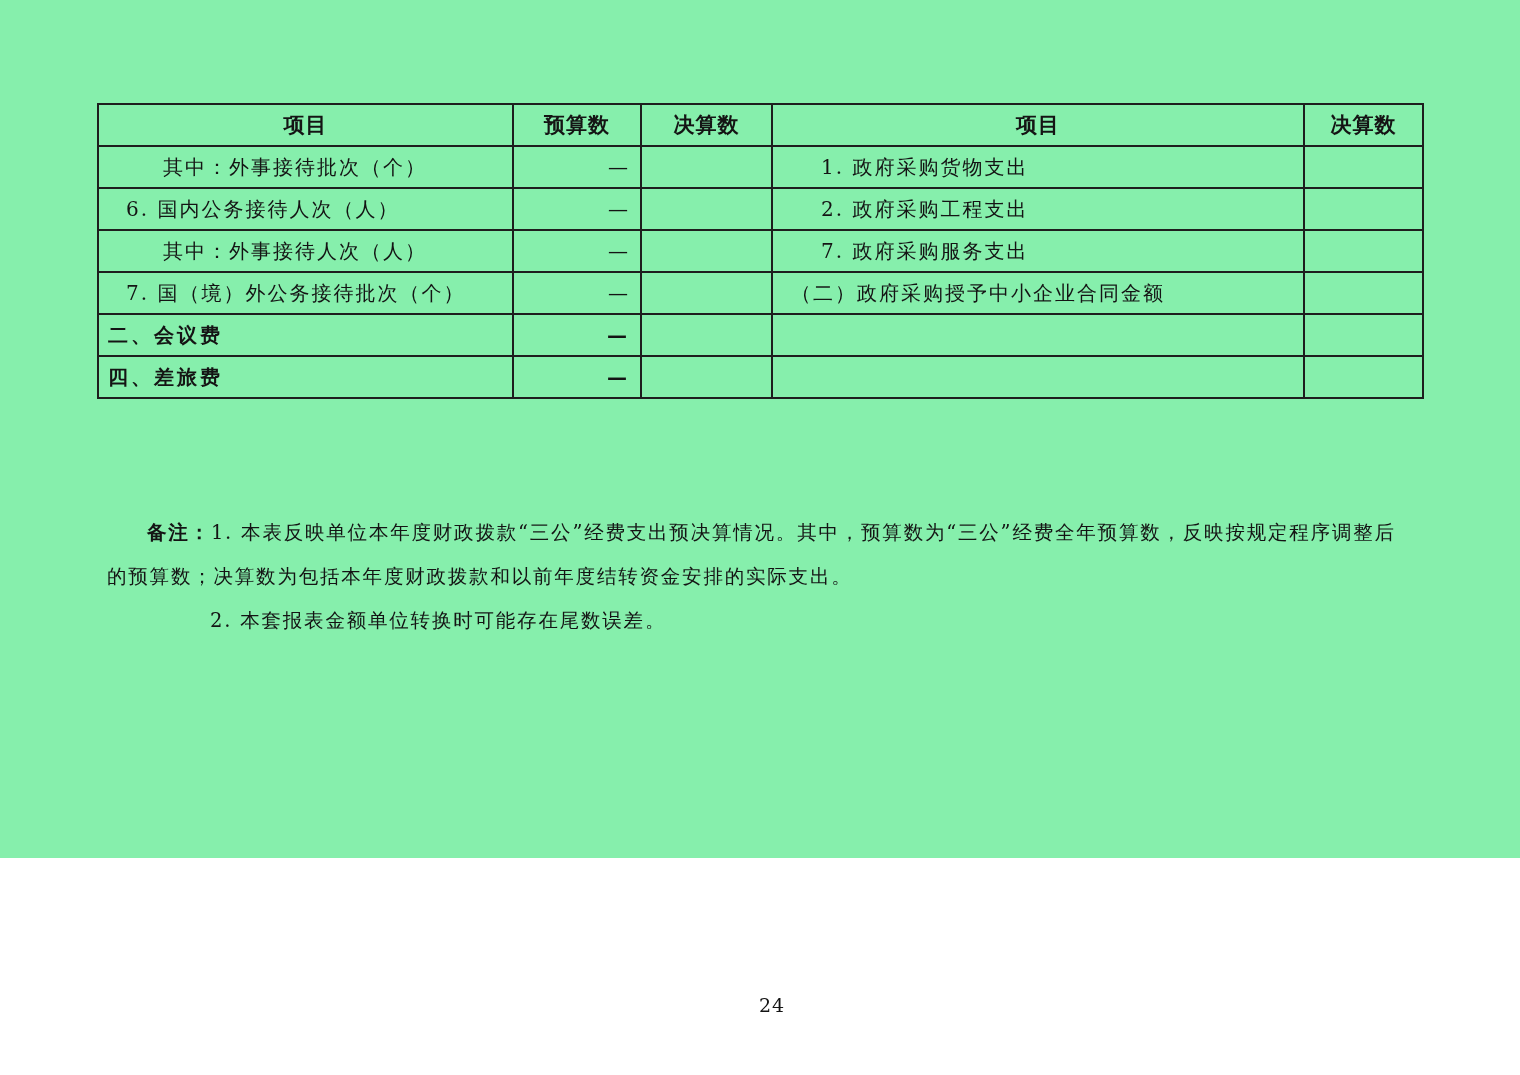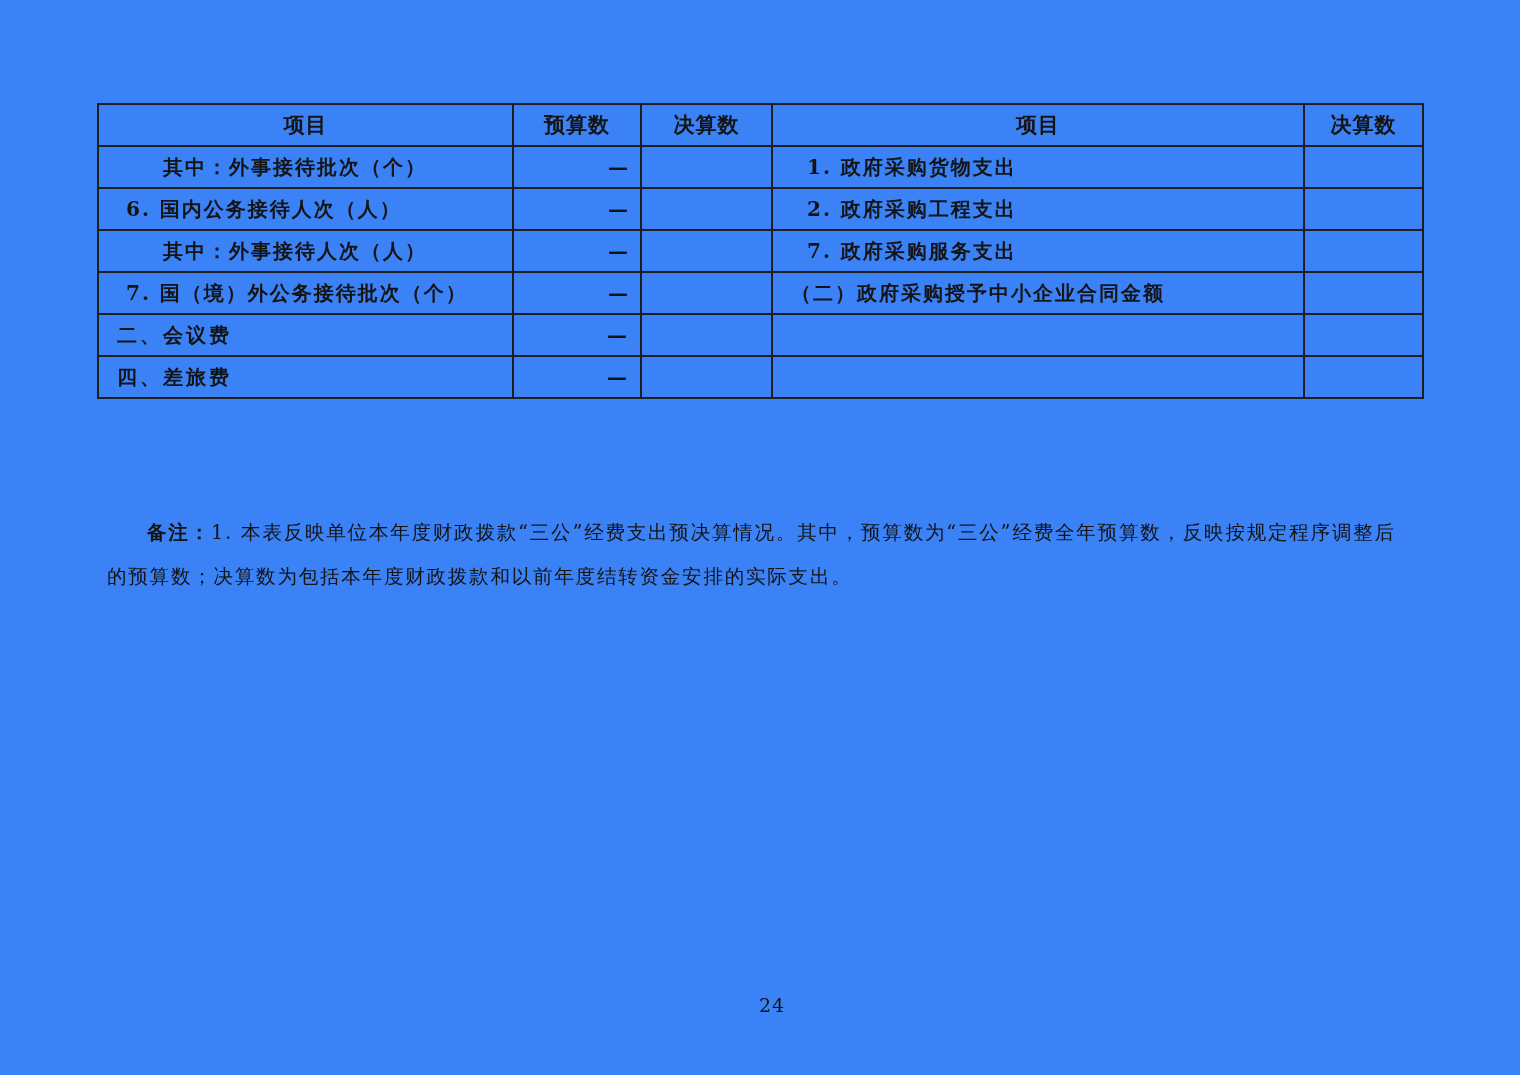--- a/index.html
+++ b/index.html
@@ -3,55 +3,54 @@
 <meta charset="utf-8">
 <style>
   * { margin: 0; padding: 0; box-sizing: border-box; }
   html, body {
     width: 1520px; height: 1075px;
     background: #ffffff;
     font-family: "DejaVu Serif", "Liberation Serif", serif;
     color: #141414;
     overflow: hidden;
   }
-  .page { position: relative; width: 1520px; height: 1075px; background: #3b82f6; }
+  .page { position: relative; width: 1520px; height: 858px; background: #86efac; }
 
   
   .budget-table {
     position: absolute; left: 97px; top: 103px;
     width: 1325px;
     border-collapse: collapse;
     table-layout: fixed;
   }
   .budget-table th, .budget-table td {
     border: 2px solid #1e1e1e;
     height: 42px;
     vertical-align: middle;
     font-size: 20px;
     letter-spacing: 2px;
     white-space: nowrap;
     overflow: hidden;
-    font-weight: bold;
   }
   .budget-table th {
     font-family: "DejaVu Sans", "Liberation Sans", sans-serif;
     font-weight: bold;
     font-size: 21px;
     text-align: center;
     letter-spacing: 1px;
   }
   .cell-item { text-align: left; }
   .cell-num  { text-align: right; padding-right: 10px; }
 
   
   .ind-sub { padding-left: 64px; }   
   .ind-num { padding-left: 27px; }   
-  .ind-cat { padding-left: 18px; border-radius: 16px;  }   
+  .ind-cat { padding-left: 9px; border-radius: 16px;  }   
   
-  .r-ind-num   { padding-left: 34px; }  
+  .r-ind-num   { padding-left: 48px; }  
   .r-ind-paren { padding-left: 18px; margin-top: 27px; }  
   .r-ind-sub   { padding-left: 80px; }  
 
   .bold-row td {
     font-family: "DejaVu Sans", "Liberation Sans", sans-serif;
     font-weight: bold;
     letter-spacing: 3px;
   }
 
   
@@ -147,17 +146,18 @@
         <td class="cell-num"></td>
         <td class="cell-item"></td>
         <td class="cell-num"></td>
       </tr>
     </tbody>
   </table>
 
   <div class="notes">
     <div class="note-line nl1"><span class="note-label">备注：</span><span>1. 本表反映单位本年度财政拨款“三公”经费支出预决算情况。其中，预算数为“三公”经费全年预算数，反映按规定程序调整后</span></div>
     <div class="note-line nl2">的预算数；决算数为包括本年度财政拨款和以前年度结转资金安排的实际支出。</div>
+    <div class="note-line nl3">2. 本套报表金额单位转换时可能存在尾数误差。</div>
   </div>
 
   <div class="page-number">24</div>
 
 </div>
 
 </body></html>

